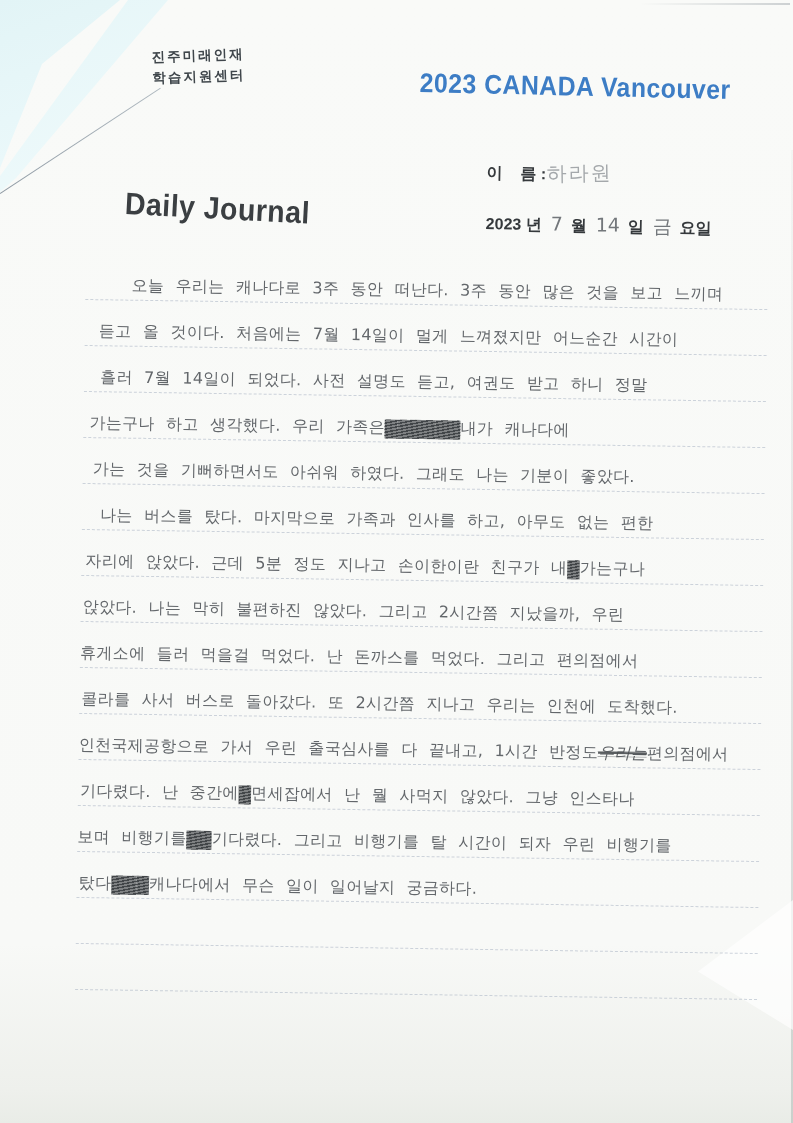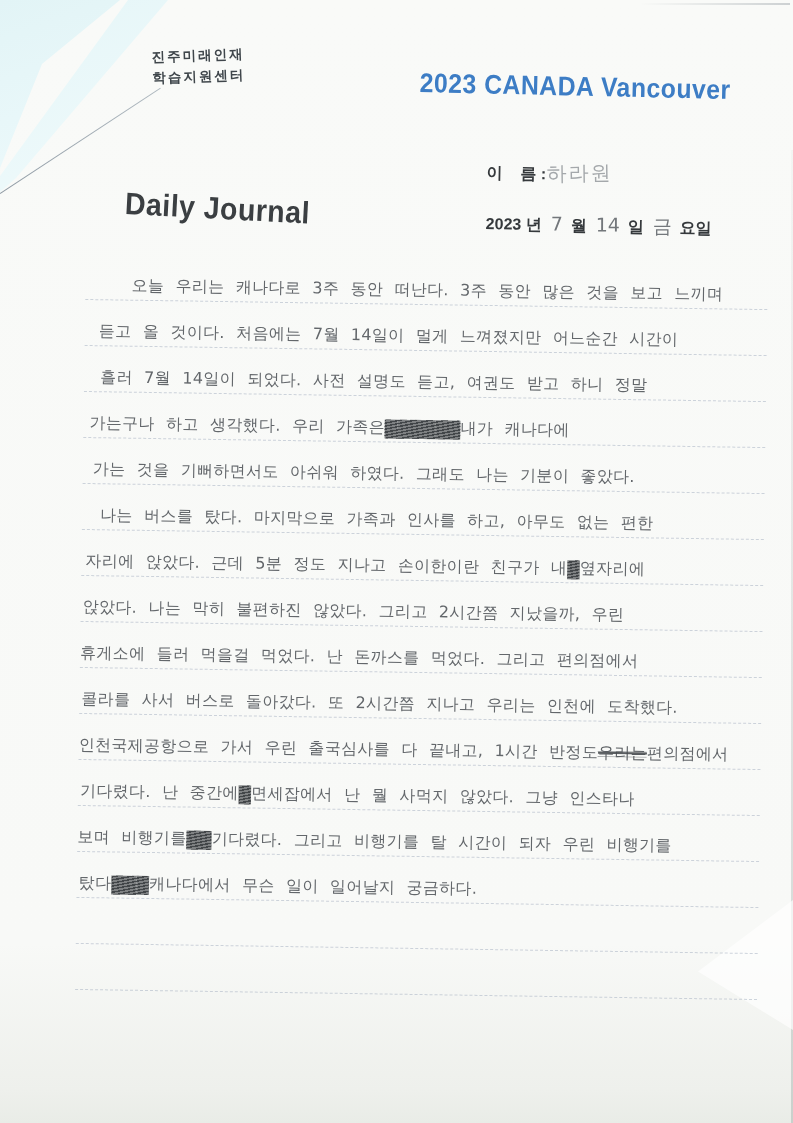--- a/index.html
+++ b/index.html
@@ -46,21 +46,21 @@
   .journal-body{position:absolute;left:86px;top:254px;width:682px;
     transform:rotate(.85deg);transform-origin:0 0;}
   .jline{height:46px;display:flex;align-items:flex-end;padding-bottom:3px;
     box-sizing:border-box;white-space:nowrap;
     border-bottom:1px dashed rgba(168,178,194,.55);
     font-family:"DejaVu Sans",sans-serif;font-size:16px;color:#63676b;
     word-spacing:6px;letter-spacing:.3px;}
   .seg-struck{text-decoration:line-through;text-decoration-thickness:2px;
     text-decoration-color:rgba(72,76,80,.9);color:#5c6064;
     background:linear-gradient(transparent 38%,rgba(72,76,80,.45) 41%,transparent 46%,
-      transparent 62%,rgba(72,76,80,.45) 66%,transparent 70%);}
+      transparent 62%,rgba(72,76,80,.45) 66%,transparent 70%);font-style:italic;}
   .seg-scribble{color:rgba(45,49,53,.55);border-radius:2px;
     background:repeating-linear-gradient(-12deg,rgba(52,56,60,.8) 0 1.4px,rgba(52,56,60,.12) 1.4px 3px);}
 </style>
 </head>
 <body>
 
 <div id="page">
 
   <div class="corner-a"></div>
   <div class="corner-b"></div>
@@ -108,21 +108,21 @@
       </div>
       <div class="jline" style="padding-left: 10px;">
         <span>가는  것을  기뻐하면서도  아쉬워  하였다.  그래도  나는  기분이  좋았다.</span>
       </div>
       <div class="jline" style="padding-left: 18px;">
         <span>나는  버스를  탔다.  마지막으로  가족과  인사를  하고,  아무도  없는  편한</span>
       </div>
       <div class="jline" style="padding-left: 4px;">
         <span>자리에  앉았다.  근데  5분 정도  지나고  손이한이란  친구가  내</span>
         <span class="seg-scribble">█</span>
-        <span> 옆자리에</span>
+        <span> 가는구나</span>
       </div>
       <div class="jline" style="padding-left: 2px;">
         <span>앉았다.  나는 막히  불편하진  않았다.  그리고  2시간쯤  지났을까,  우린</span>
       </div>
       <div class="jline">
         <span>휴게소에  들러  먹을걸  먹었다.  난  돈까스를  먹었다.  그리고  편의점에서</span>
       </div>
       <div class="jline" style="padding-left: 2px;">
         <span>콜라를  사서  버스로  돌아갔다.  또  2시간쯤  지나고  우리는  인천에  도착했다.</span>
       </div>

